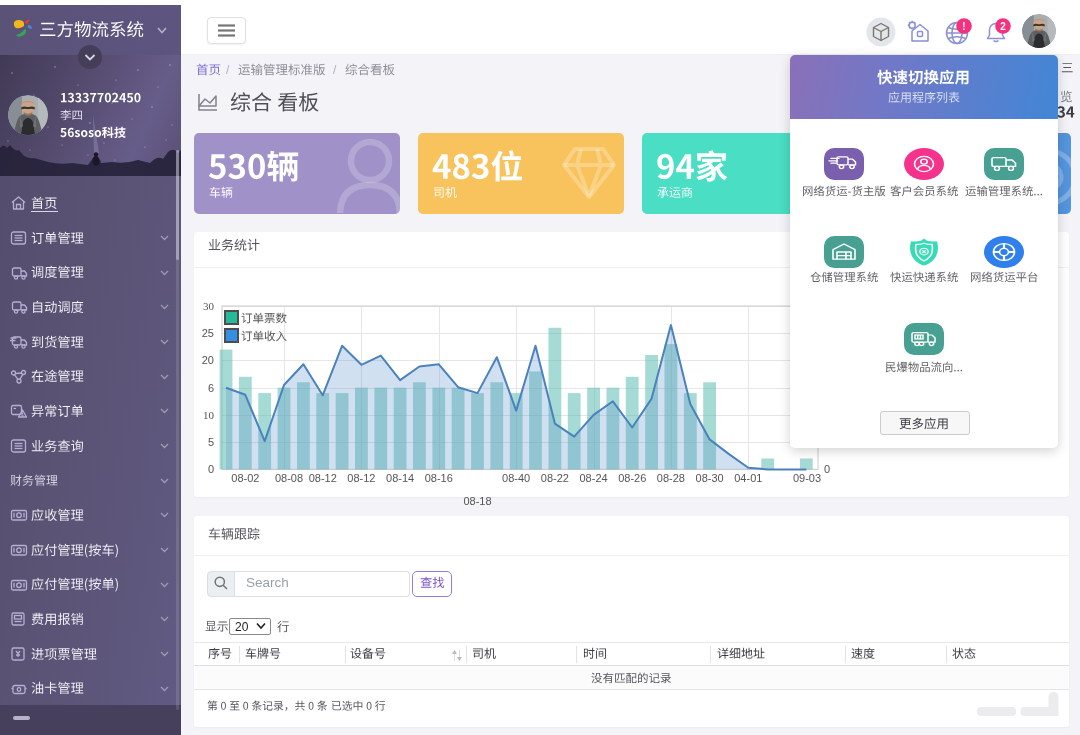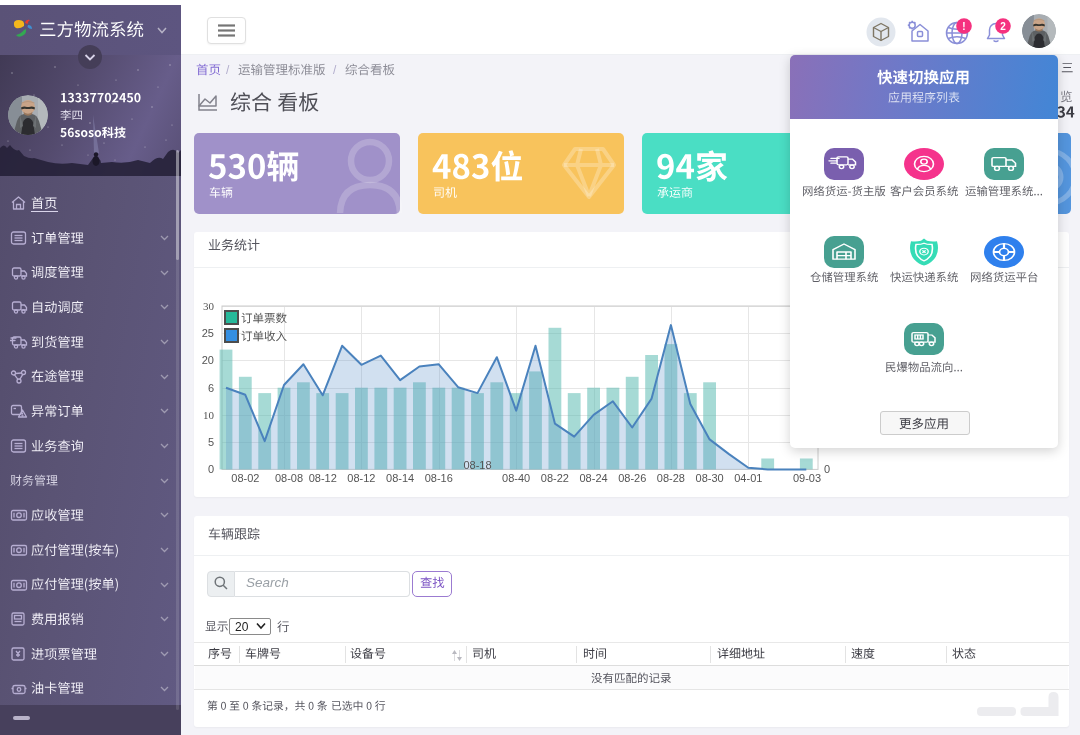--- a/index.html
+++ b/index.html
@@ -415,21 +415,21 @@
     <div style="position:absolute;font-family:'Liberation Sans', sans-serif;font-size:11px;color:#545454;white-space:nowrap;left:214px;top:354.3px;transform:translateX(-100%);">20</div>
     <div style="position:absolute;font-family:'Liberation Sans', sans-serif;font-size:11px;color:#545454;white-space:nowrap;left:214px;top:327.1px;transform:translateX(-100%);">25</div>
     <div style="position:absolute;font-family:Liberation Serif, serif;font-size:11px;color:#545454;white-space:nowrap;left:214px;top:299.9px;transform:translateX(-100%);">30</div>
     <div style="position:absolute;font-family:'Liberation Sans', sans-serif;font-size:11px;color:#545454;white-space:nowrap;left:824.0px;top:463.3px;">0</div>
     <div style="position:absolute;font-family:'Liberation Sans', sans-serif;font-size:11px;color:#545454;white-space:nowrap;left:245.345px;top:472.3px;transform:translateX(-50%);">08-02</div>
     <div style="position:absolute;font-family:'Liberation Sans', sans-serif;font-size:11px;color:#545454;white-space:nowrap;left:289px;top:472.3px;transform:translateX(-50%);">08-08</div>
     <div style="position:absolute;font-family:'Liberation Sans', sans-serif;font-size:11px;color:#545454;white-space:nowrap;left:322.725px;top:472.3px;transform:translateX(-50%);">08-12</div>
     <div style="position:absolute;font-family:'Liberation Sans', sans-serif;font-size:11px;color:#545454;white-space:nowrap;left:361.41499999999996px;top:472.3px;transform:translateX(-50%);">08-12</div>
     <div style="position:absolute;font-family:'Liberation Sans', sans-serif;font-size:11px;color:#545454;white-space:nowrap;left:400.105px;top:472.3px;transform:translateX(-50%);">08-14</div>
     <div style="position:absolute;font-family:'Liberation Sans', sans-serif;font-size:11px;color:#545454;white-space:nowrap;left:438.79499999999996px;top:472.3px;transform:translateX(-50%);">08-16</div>
-    <div style="position:absolute;font-family:'Liberation Sans', sans-serif;font-size:11px;color:#545454;white-space:nowrap;left:477.485px;top:459px;transform:translateX(-50%);">08-18</div>
+    <div style="position:absolute;font-family:'Liberation Sans', sans-serif;font-size:11px;color:#545454;white-space:nowrap;left:477.485px;top:495px;transform:translateX(-50%);">08-18</div>
     <div style="position:absolute;font-family:'Liberation Sans', sans-serif;font-size:11px;color:#545454;white-space:nowrap;left:516.175px;top:472.3px;transform:translateX(-50%);">08-40</div>
     <div style="position:absolute;font-family:'Liberation Sans', sans-serif;font-size:11px;color:#545454;white-space:nowrap;left:554.865px;top:472.3px;transform:translateX(-50%);">08-22</div>
     <div style="position:absolute;font-family:'Liberation Sans', sans-serif;font-size:11px;color:#545454;white-space:nowrap;left:593.555px;top:472.3px;transform:translateX(-50%);">08-24</div>
     <div style="position:absolute;font-family:'Liberation Sans', sans-serif;font-size:11px;color:#545454;white-space:nowrap;left:632.245px;top:472.3px;transform:translateX(-50%);">08-26</div>
     <div style="position:absolute;font-family:'Liberation Sans', sans-serif;font-size:11px;color:#545454;white-space:nowrap;left:670.935px;top:472.3px;transform:translateX(-50%);">08-28</div>
     <div style="position:absolute;font-family:'Liberation Sans', sans-serif;font-size:11px;color:#545454;white-space:nowrap;left:709.625px;top:472.3px;transform:translateX(-50%);">08-30</div>
     <div style="position:absolute;font-family:'Liberation Sans', sans-serif;font-size:11px;color:#545454;white-space:nowrap;left:748.3149999999999px;top:472.3px;transform:translateX(-50%);">04-01</div>
     <div style="position:absolute;font-family:'Liberation Sans', sans-serif;font-size:11px;color:#545454;white-space:nowrap;left:787.005px;top:472.3px;transform:translateX(-50%);margin-left:20px;">09-03</div>
     <div style="position:absolute;left:194px;top:516px;width:875px;height:211px;background:#fff;border-radius:3px;box-shadow:0 1px 2px rgba(0,0,0,.04);"></div>
     <div style="position:absolute;left:208.0px;top:527.3px;"><svg width="52" height="15">
@@ -440,21 +440,21 @@
           <use href="#g39" x="3000"></use>
         </g>
       </svg></div>
     <div style="position:absolute;left:194px;top:555px;width:875px;height:1px;background:#eef0f2;"></div>
     <div style="position:absolute;left:207px;top:570.5px;width:28px;height:26px;background:#eceff1;border:1px solid #dcdfe2;border-radius:4px 0 0 4px;"></div>
     <svg class="abs" style="left:214px;top:576px" width="14" height="14" fill="none" stroke="#6f7478" stroke-width="1.5">
       <circle cx="5.8" cy="5.8" r="4.6"></circle>
       <line x1="9.2" y1="9.2" x2="13" y2="13"></line>
     </svg>
     <div style="position:absolute;left:235px;top:570.5px;width:175px;height:26px;background:#fff;border:1px solid #dcdfe2;border-left:none;border-radius:0 4px 4px 0;"></div>
-    <div style="position:absolute;font-family:'Liberation Sans', sans-serif;font-size:13.5px;color:#9aa0a6;white-space:nowrap;left:246px;top:575.1px;font-style:italic;">Search</div>
+    <div style="position:absolute;font-family:'Liberation Sans', sans-serif;font-size:13.5px;color:#9aa0a6;white-space:nowrap;left:246px;top:575.1px;">Search</div>
     <div style="position:absolute;left:412px;top:570.5px;width:40px;height:26px;background:#fff;border:1px solid #9b7bd1;border-radius:5px;"></div>
     <div style="position:absolute;left:420.0px;top:576.4px;"><svg width="25" height="14">
         <g transform="translate(0,11.1) scale(0.0123,-0.0123)" fill="#7b52c3">
           <use href="#g40" x="0"></use>
           <use href="#g41" x="1000"></use>
         </g>
       </svg></div>
     <div style="position:absolute;left:205.0px;top:620.4px;"><svg width="24" height="14">
         <g transform="translate(0,10.6) scale(0.0118,-0.0118)" fill="#55555e">
           <use href="#g42" x="0"></use>

